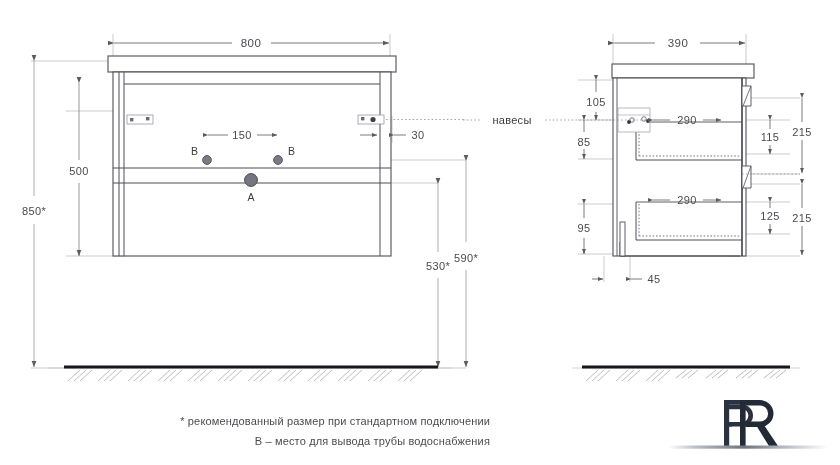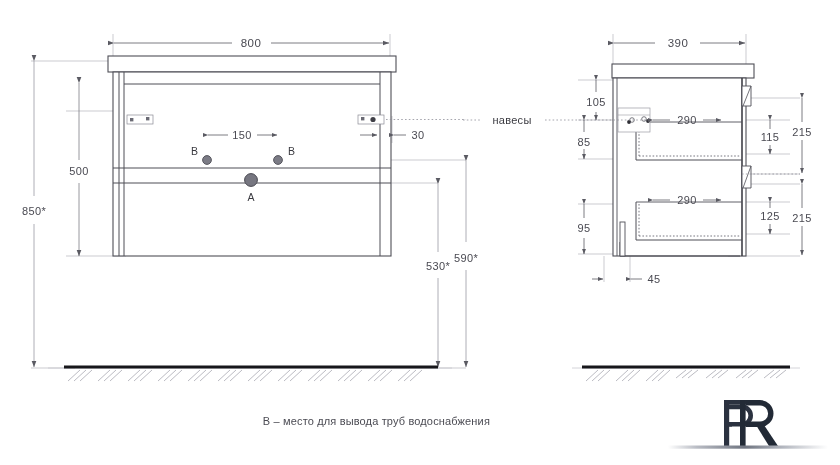--- a/index.html
+++ b/index.html
@@ -400,21 +400,22 @@
             <line x1="764" y1="362" x2="774" y2="354"></line>
               <line x1="770" y1="362" x2="780" y2="354"></line>
               <line x1="776" y1="362" x2="786" y2="354"></line>
           </g>
         </g>
       </g>
     </g>
   </svg>
 
   <div class="legend">
-    <div>B – место для вывода труб водоснабжения</div>
+    <div>* рекомендованный размер при стандартном подключении</div>
+    <div>B – место для вывода трубы водоснабжения</div>
   </div>
 
   <div class="logo">
     <svg viewBox="0 0 160 62" width="160" height="62">
       <g>
 
         <rect x="56" y="2" width="5.2" height="46" fill="#2b3240"></rect>
 
         <rect x="56" y="2" width="22" height="4.6" fill="#2b3240"></rect>
 

